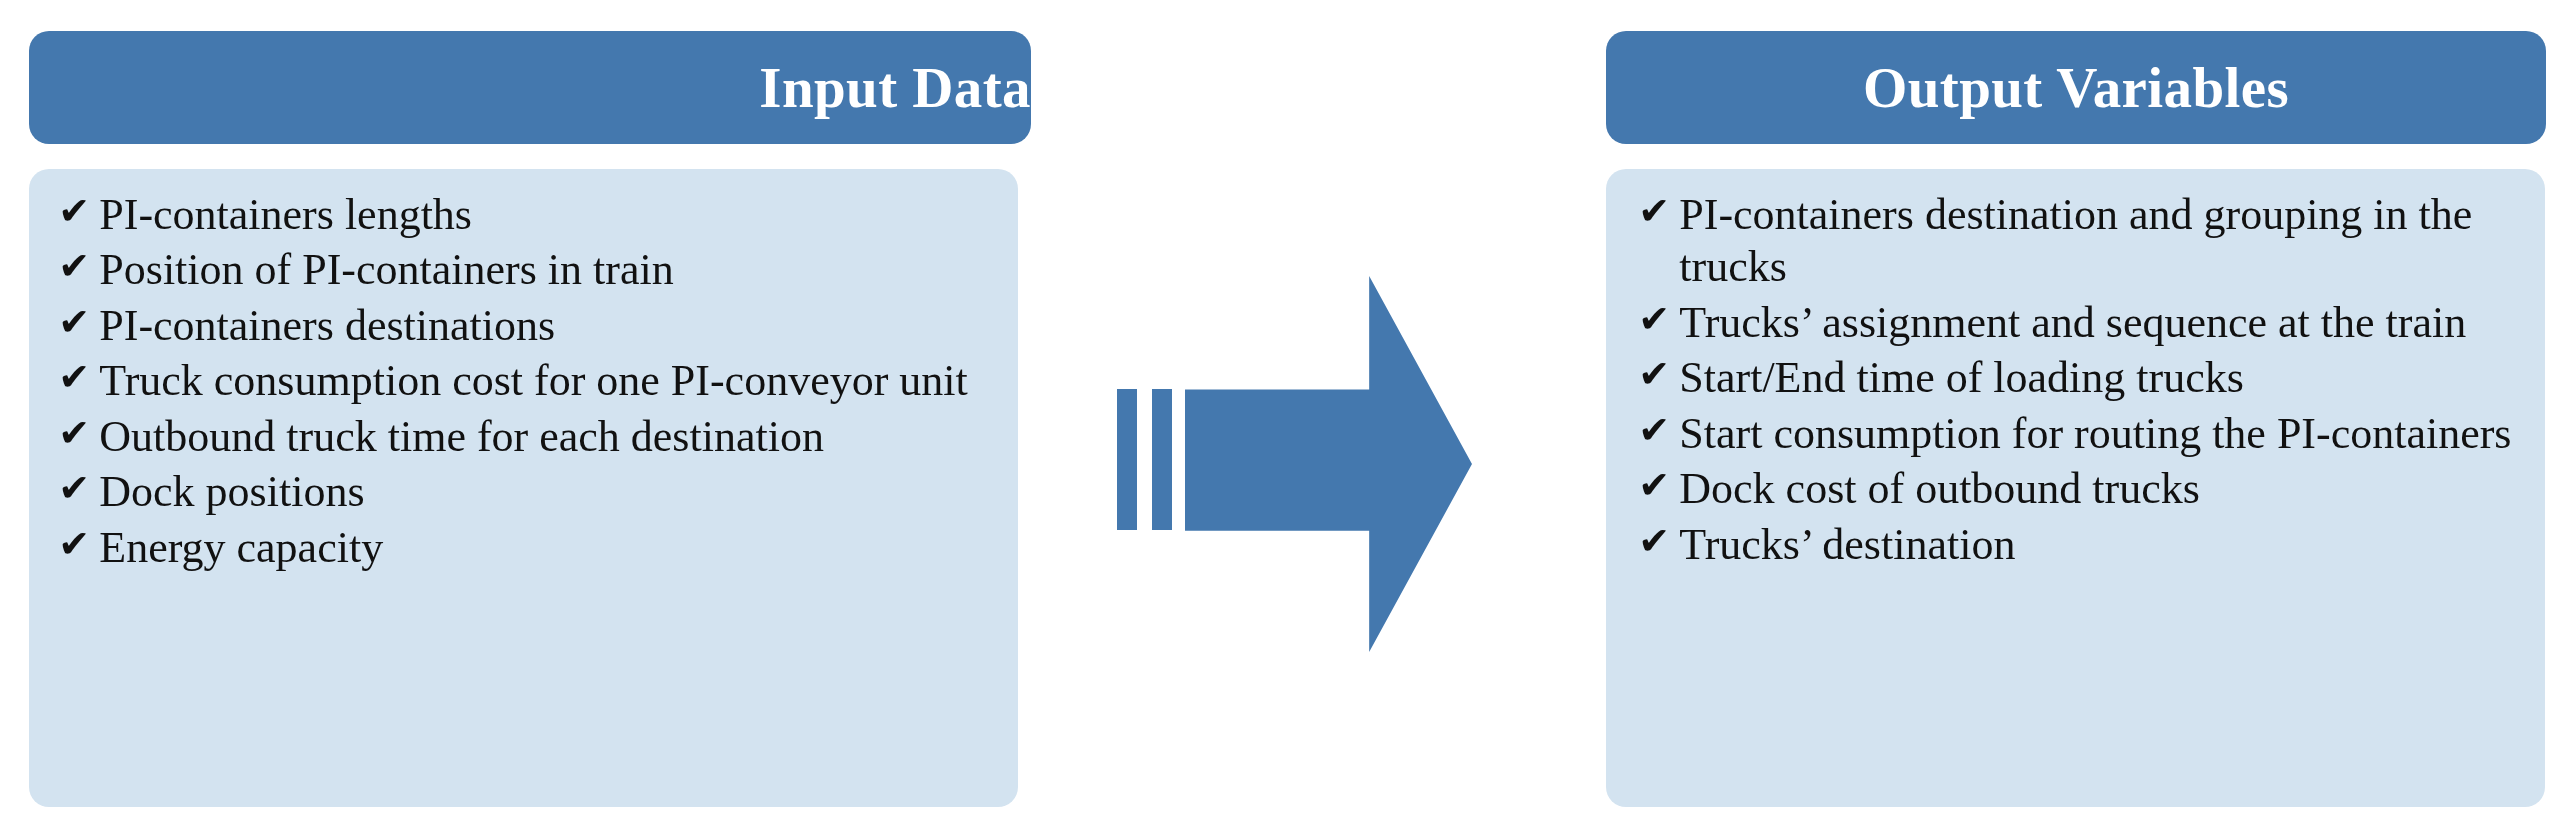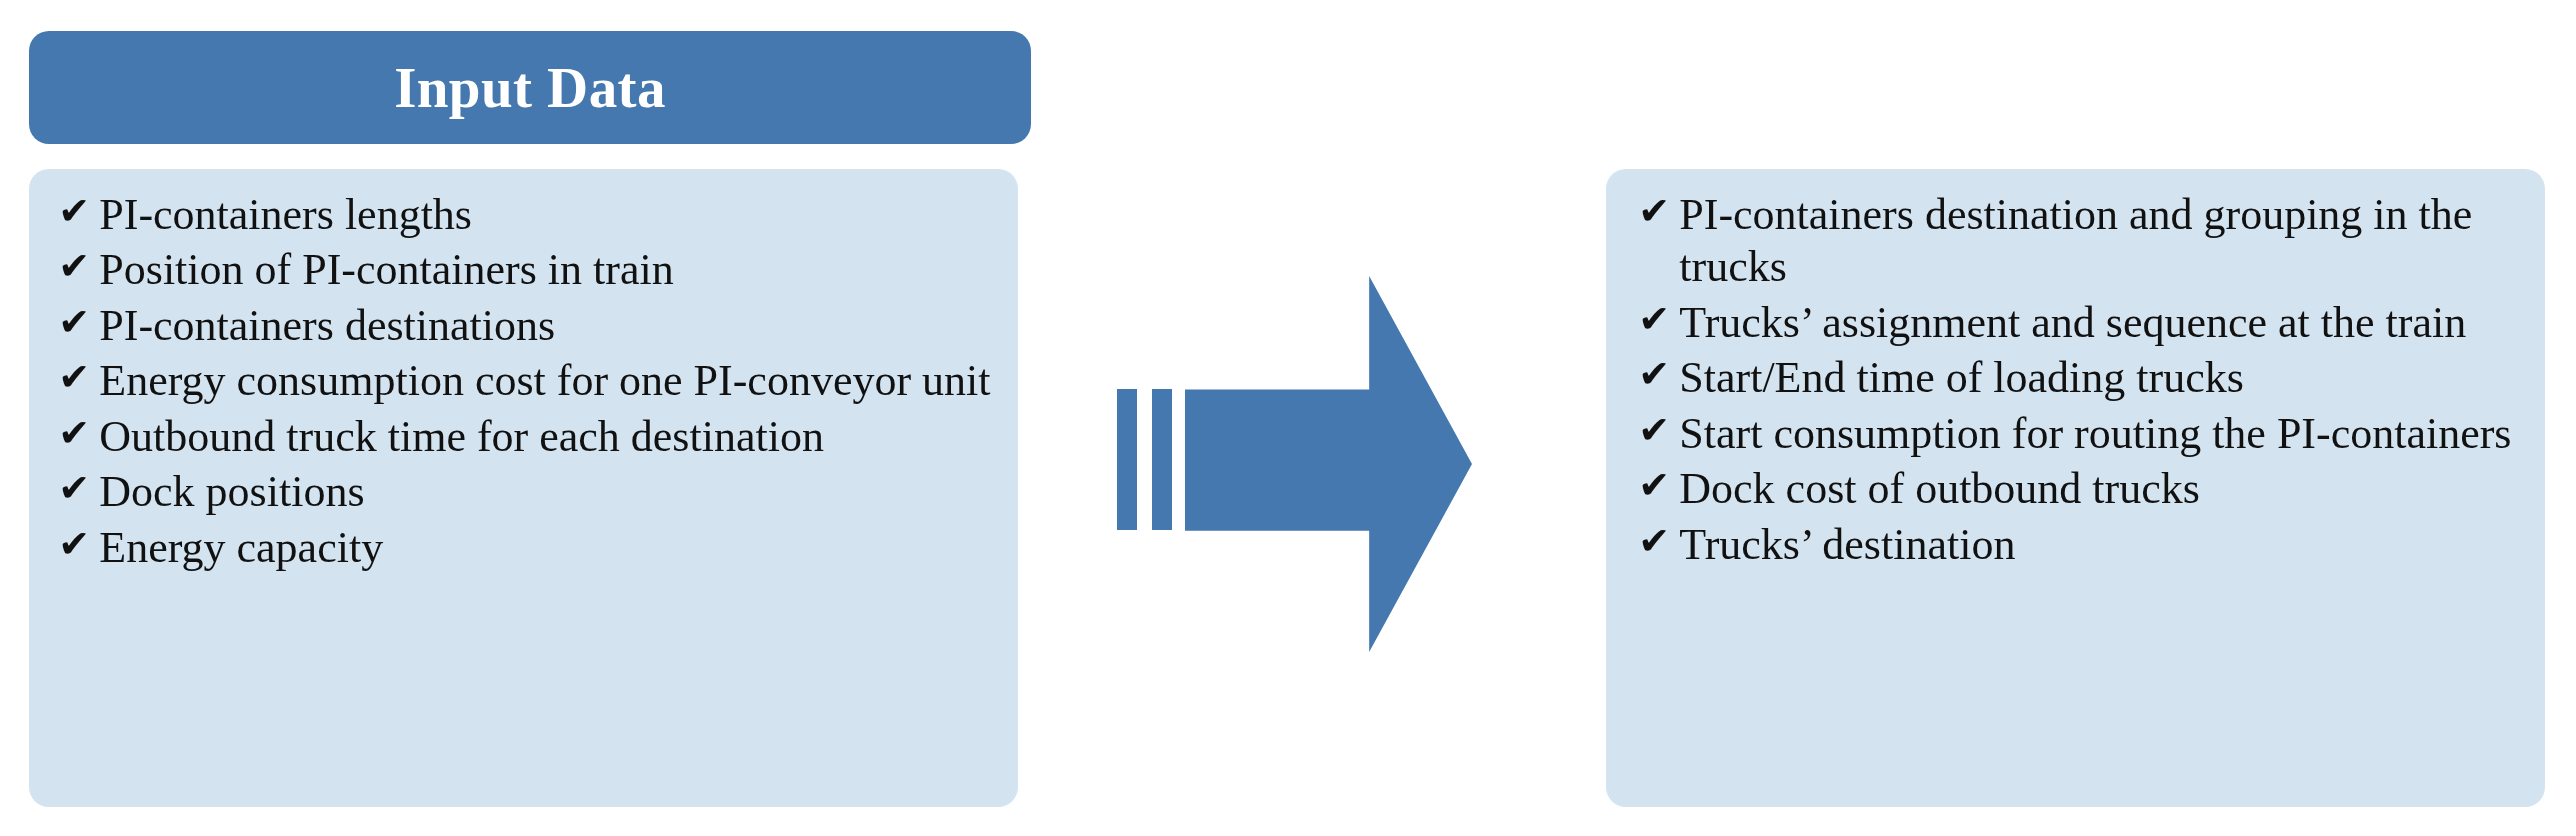--- a/index.html
+++ b/index.html
@@ -35,21 +35,21 @@
     top: 31px;
     left: 0;
     height: 113px;
     border-radius: 20px;
     background: #4478AE;
     display: flex;
     align-items: center;
     justify-content: center;
     box-sizing: border-box;
   }
-  .panel.left  .panel-header { width: 1002px; }
+  .panel.left  .panel-header { width: 1002px; justify-content: flex-end; }
   .panel.right .panel-header { width: 940px; }
 
   .panel-title {
     color: #ffffff;
     font-size: 57px;
     font-weight: bold;
     line-height: 1;
     letter-spacing: 0.4px;
     white-space: nowrap;
   }
@@ -150,21 +150,21 @@
           <span class="bullet-text">Position of PI-containers in train</span>
         </li>
 
         <li class="bullet-item">
           <span class="check-icon">✔</span>
           <span class="bullet-text">PI-containers destinations</span>
         </li>
 
         <li class="bullet-item">
           <span class="check-icon">✔</span>
-          <span class="bullet-text">Energy consumption cost for one PI-conveyor unit</span>
+          <span class="bullet-text">Truck consumption cost for one PI-conveyor unit</span>
         </li>
 
         <li class="bullet-item">
           <span class="check-icon">✔</span>
           <span class="bullet-text">Outbound truck time for each destination</span>
         </li>
 
         <li class="bullet-item">
           <span class="check-icon">✔</span>
           <span class="bullet-text">Dock positions</span>
@@ -184,20 +184,23 @@
     <div class="speed-bar bar-2"></div>
     <div class="arrow-shape">
       <svg viewBox="0 0 374 490" xmlns="http://www.w3.org/2000/svg" aria-hidden="true">
         <polygon points="0,148 240,148 240,0 374,245 240,490 240,332 0,332" fill="#4478AE"></polygon>
       </svg>
     </div>
   </div>
 
   <div class="panel right">
 
+    <div class="panel-header">
+      <span class="panel-title">Output Variables</span>
+    </div>
 
     <div class="panel-body">
       <ul class="bullet-list">
 
         <li class="bullet-item">
           <span class="check-icon">✔</span>
           <span class="bullet-text">PI-containers destination and grouping in the trucks</span>
         </li>
 
         <li class="bullet-item">

